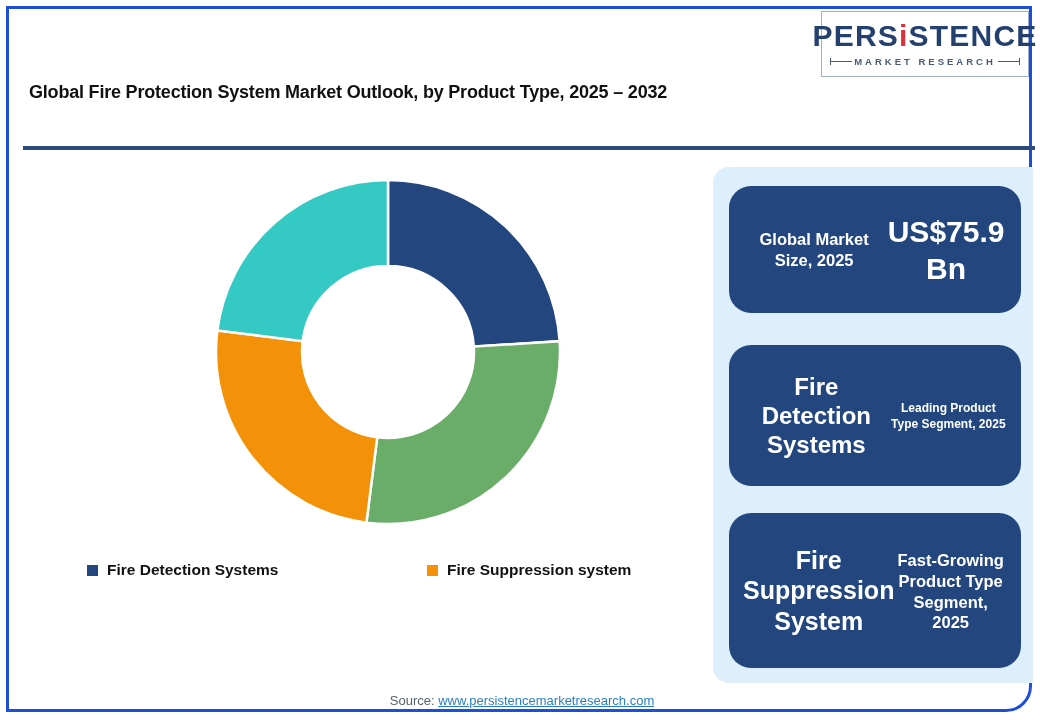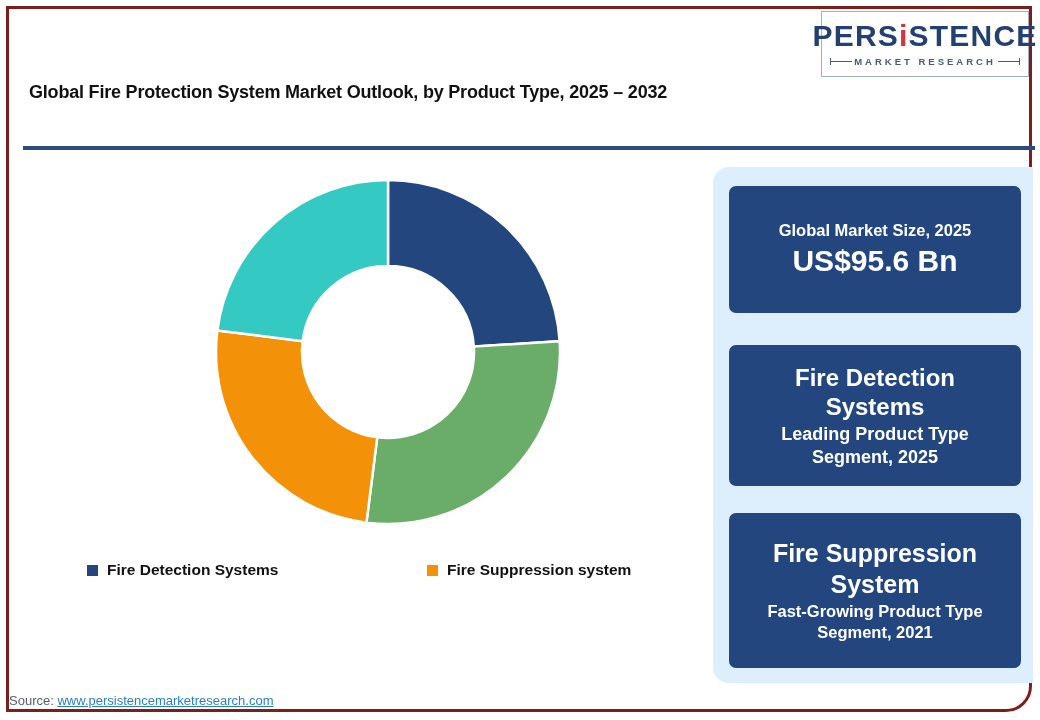--- a/index.html
+++ b/index.html
@@ -5,21 +5,21 @@
   html,body{margin:0;padding:0;}
   body{
     width:1040px;height:720px;
     background:#ffffff;
     font-family:"Liberation Sans", sans-serif;
     overflow:hidden;
   }
   #frame{
     position:absolute;left:6px;top:6px;
     width:1026px;height:706px;
-    border:3px solid #7f1d1d;
+    border:3px solid #1d4ed8;
     border-radius:0 0 26px 0;
     box-sizing:border-box;
     background:#fff;
   }
   
   #logo{
     position:absolute;left:812px;top:2px;
     width:208px;height:66px;
     border:1px solid #9fb0c6;
     background:#fff;
@@ -82,39 +82,39 @@
   
   #side-panel{
     position:absolute;left:704px;top:158px;
     width:320px;height:516px;
     background:#ddeefc;
     border-radius:16px 0 0 16px;
   }
   .card{
     position:absolute;left:16px;width:292px;
     background:#23467f;
-    border-radius:7px;
+    border-radius:22px;
     color:#ffffff;text-align:center;
-    display:flex;flex-direction:column;
+    display:flex;flex-direction:row;
     align-items:center;justify-content:center;
     box-sizing:border-box;padding:6px 14px;
   }
   #card-0{top:19px;height:127px;}
   #card-1{top:178px;height:141px;}
   #card-2{top:346px;height:155px;}
   .card-small{font-size:16.5px;font-weight:700;line-height:1.25;}
   .card-big{font-size:30px;font-weight:700;line-height:1.22;margin-top:2px;}
   .card-head{font-size:24px;font-weight:700;line-height:1.22;}
-  .card-sub{font-size:18px;font-weight:700;line-height:1.26;margin-top:2px;}
+  .card-sub{font-size:12px;font-weight:700;line-height:1.26;margin-top:2px;}
   #card-2 .card-head{font-size:25px;}
   #card-2 .card-sub{font-size:16.5px;}
   
   #source{
     position:absolute;left:0;top:684px;width:1026px;
-    font-size:13px;color:#555f6b;
+    text-align:center;font-size:13px;color:#555f6b;
   }
   #source a{color:#2b7fc4;text-decoration:underline;}
 </style>
 </head>
 <body>
 
 <div id="frame">
 
   <div id="logo">
     <div id="logo-word"><span>PERS</span><span class="red-i">i</span><span>STENCE</span></div>
@@ -147,31 +147,31 @@
     <div class="legend-item">
       <span class="legend-swatch" style="background: rgb(243, 146, 8);"></span>
       <span class="legend-label">Fire Suppression system</span>
     </div>
   </div>
 
   <div id="side-panel">
 
     <div class="card" id="card-0">
       <div class="card-small">Global Market Size, 2025</div>
-      <div class="card-big">US$95.6 Bn</div>
+      <div class="card-big">US$75.9 Bn</div>
     </div>
 
     <div class="card" id="card-1">
       <div class="card-head">Fire Detection Systems</div>
       <div class="card-sub">Leading Product Type Segment, 2025</div>
     </div>
 
     <div class="card" id="card-2">
       <div class="card-head">Fire Suppression System</div>
-      <div class="card-sub">Fast-Growing Product Type Segment, 2021</div>
+      <div class="card-sub">Fast-Growing Product Type Segment, 2025</div>
     </div>
 
   </div>
 
   <div id="source">
     <span>Source:</span>
     <a href="#">www.persistencemarketresearch.com</a>
   </div>
 
 </div>

